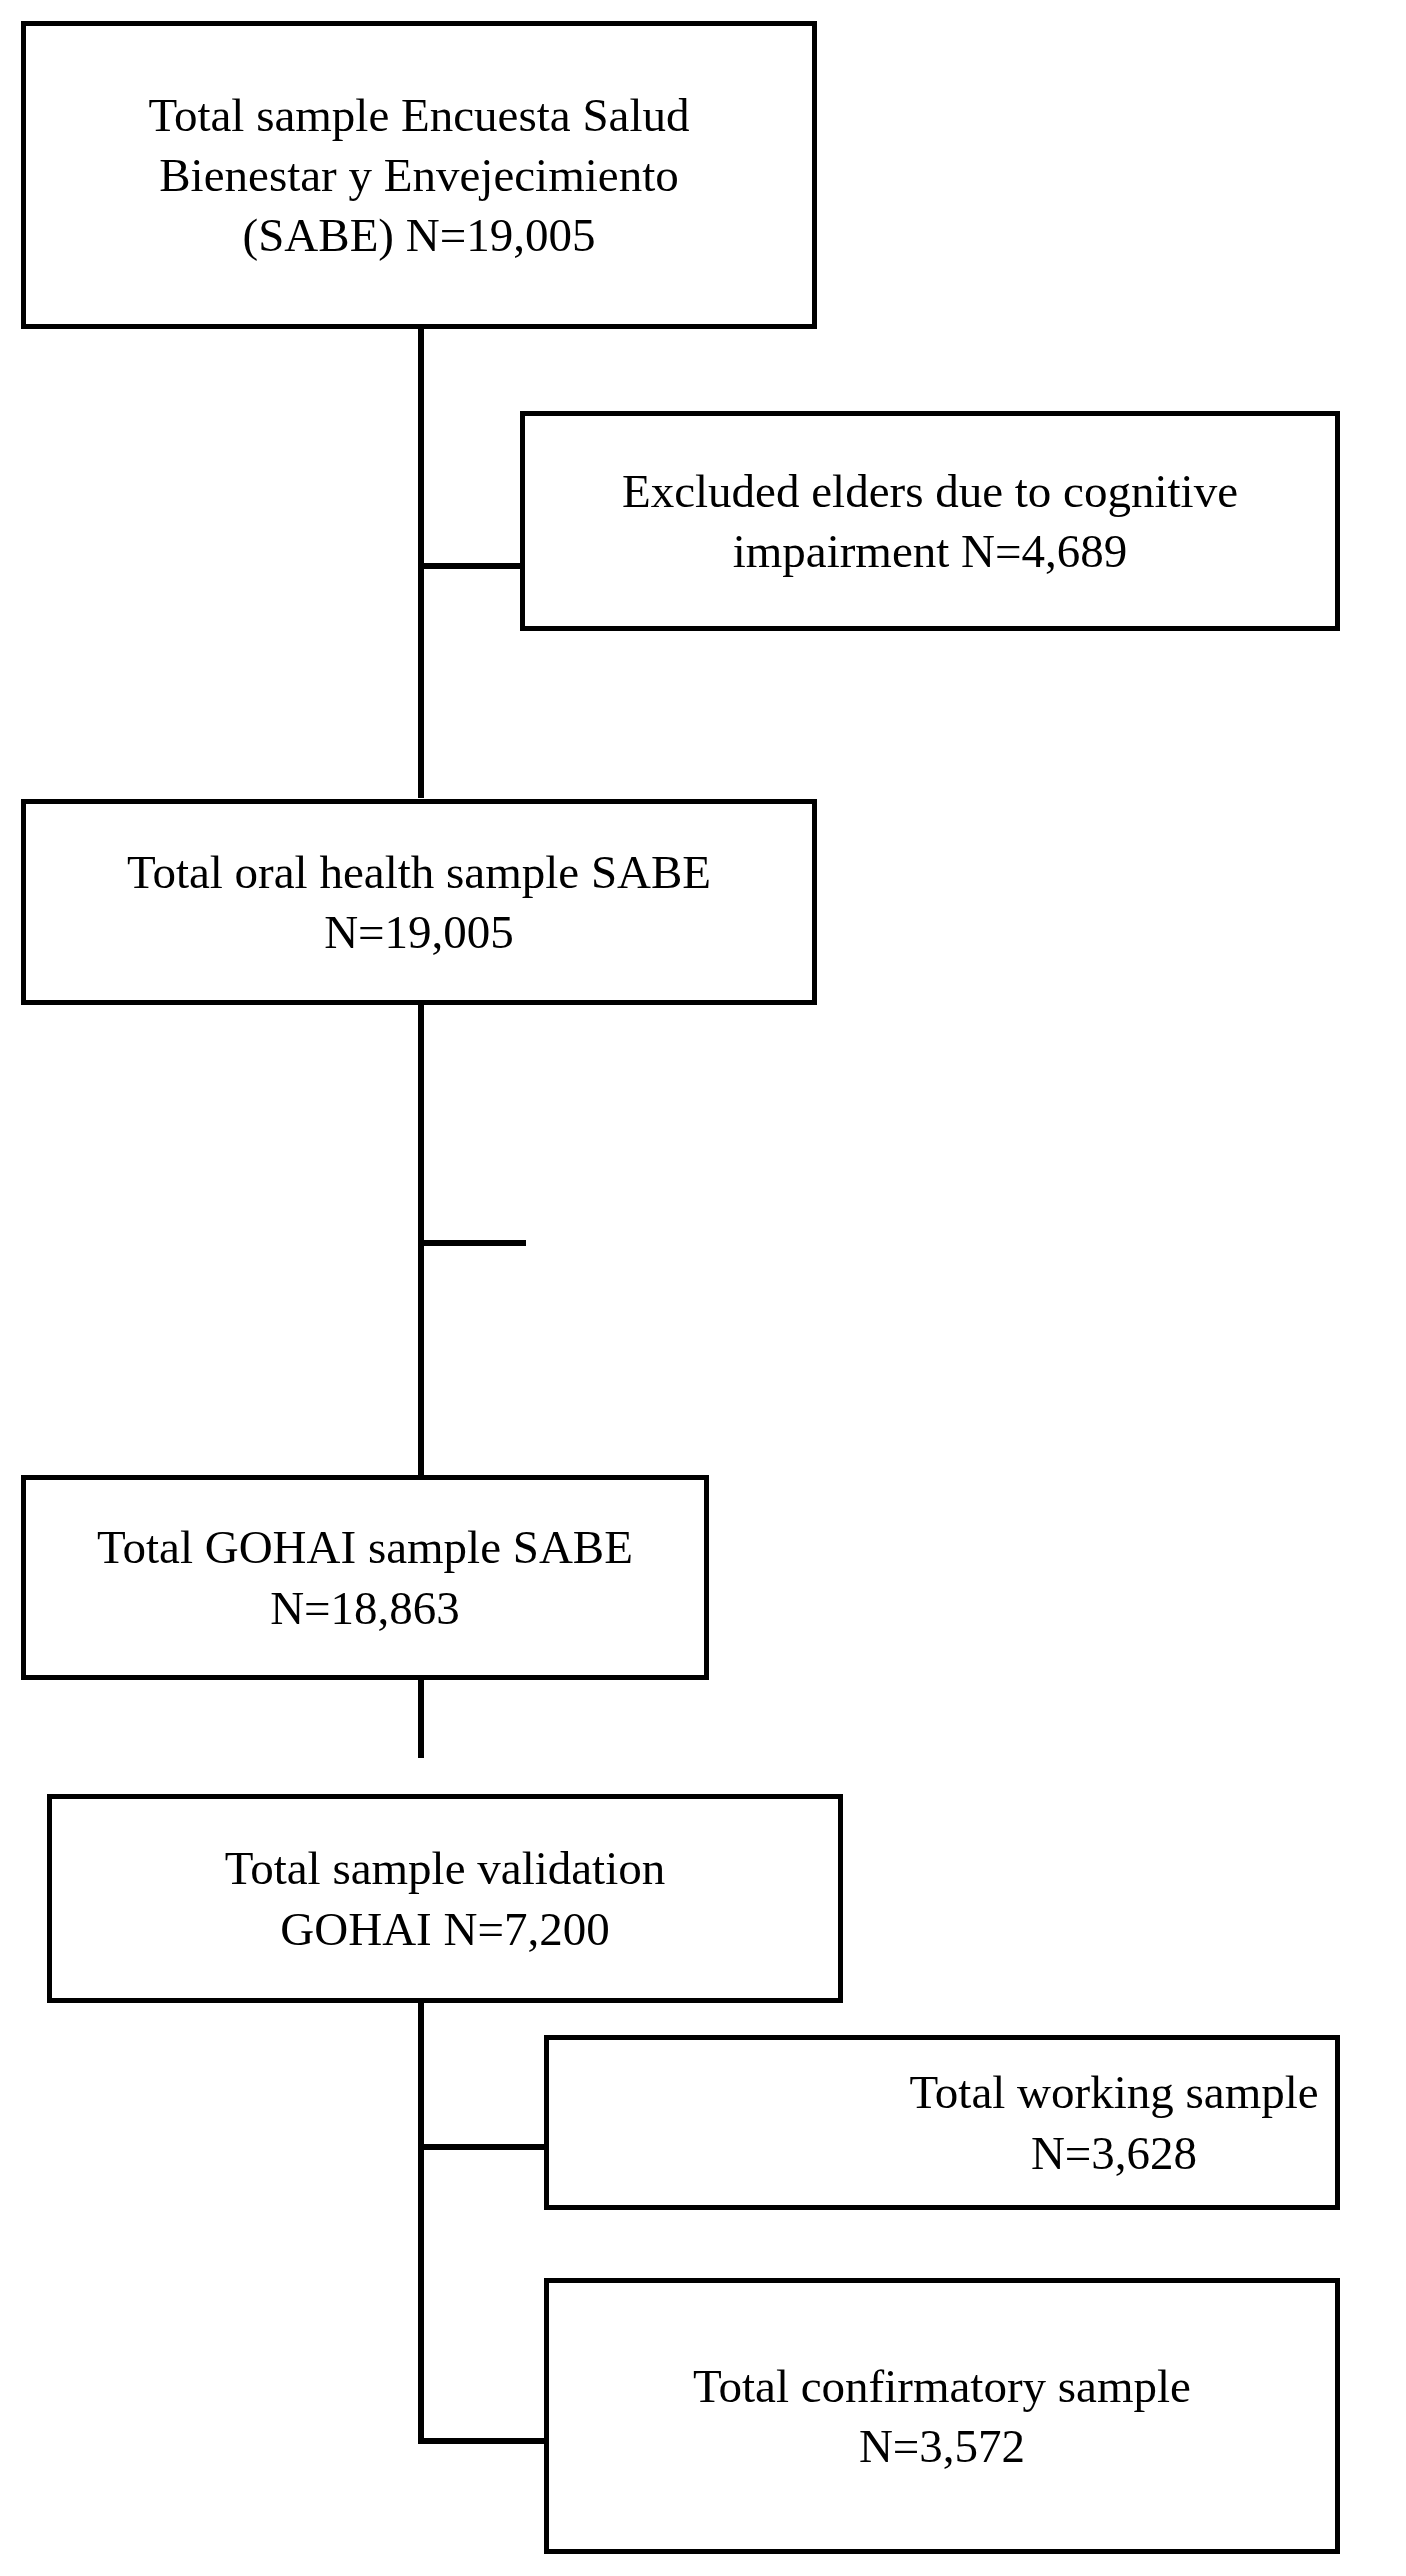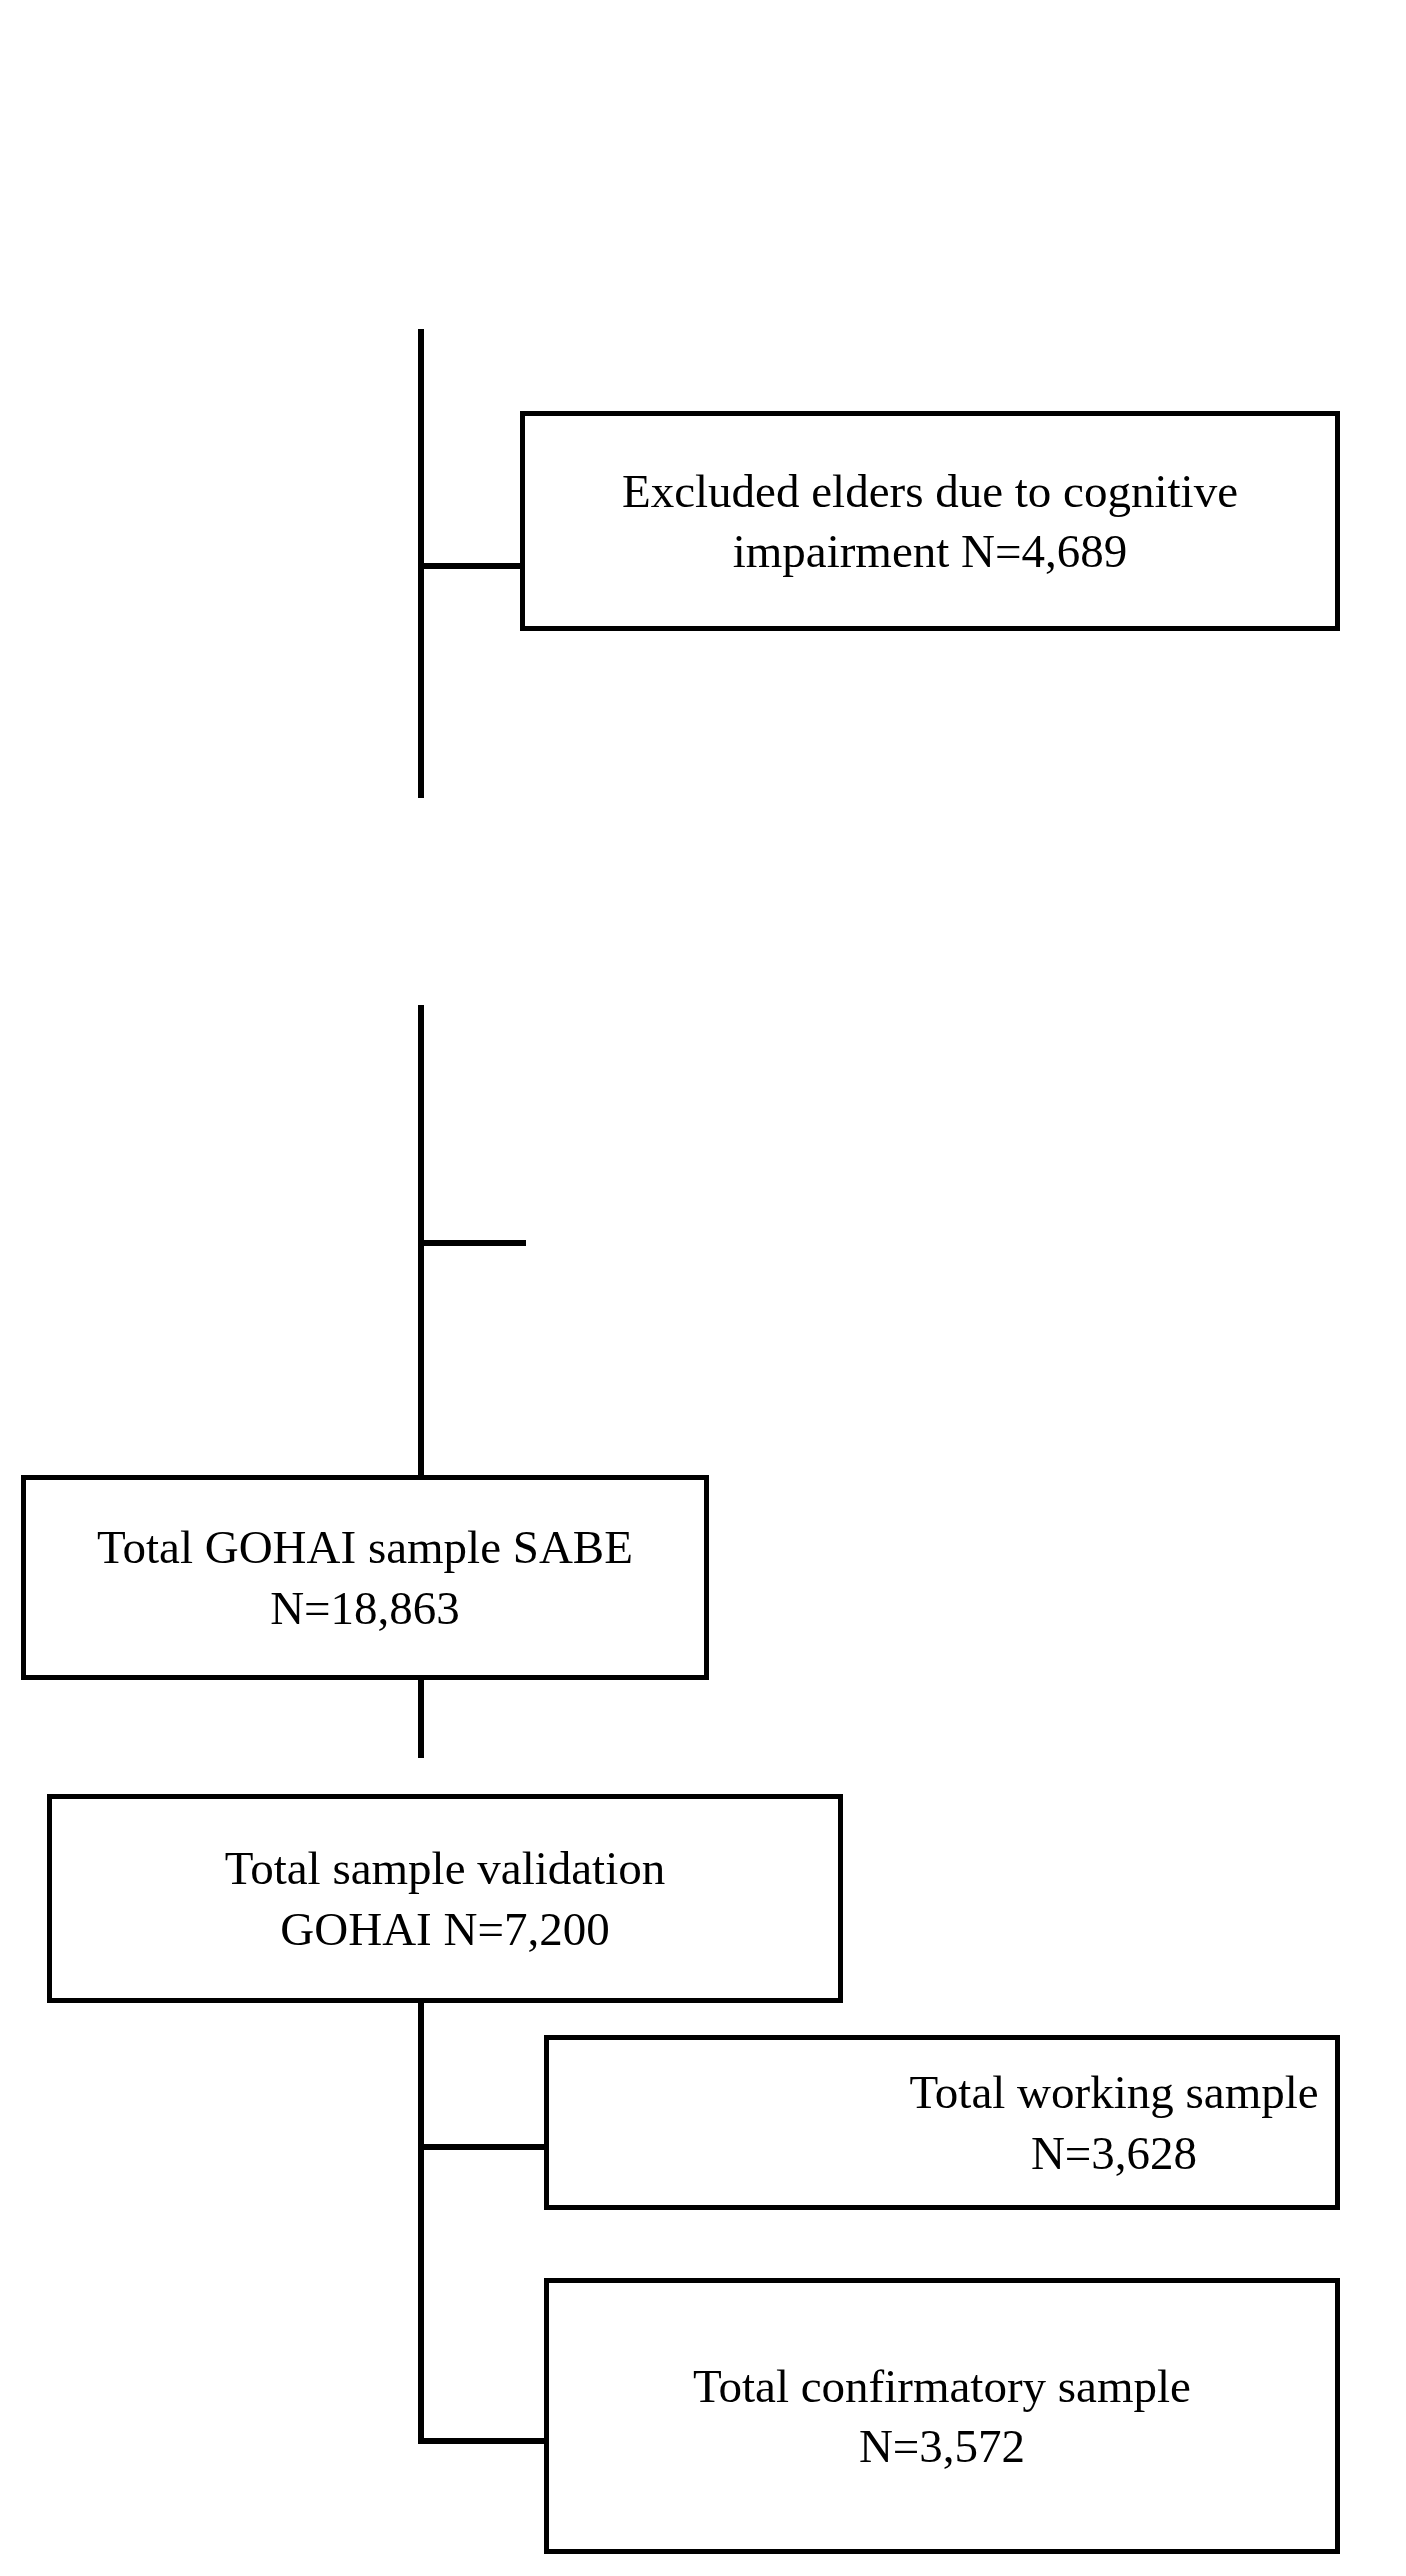--- a/index.html
+++ b/index.html
@@ -81,26 +81,35 @@
 
   <div class="vline" id="spine-2"></div>
   <div class="hline" id="branch-2"></div>
 
   <div class="vline" id="spine-3"></div>
 
   <div class="vline" id="spine-4"></div>
   <div class="hline" id="branch-3"></div>
   <div class="hline" id="branch-4"></div>
 
+  <div class="node" id="box-total-sample">
+    <span class="txt">Total sample Encuesta Salud
+Bienestar y Envejecimiento
+(SABE) N=19,005</span>
+  </div>
 
   <div class="node" id="box-excluded-cognitive">
     <span class="txt">Excluded elders due to cognitive
 impairment N=4,689</span>
   </div>
 
+  <div class="node" id="box-oral-health">
+    <span class="txt">Total oral health sample SABE
+N=19,005</span>
+  </div>
 
 
   <div class="node" id="box-gohai-sample">
     <span class="txt">Total GOHAI sample SABE
 N=18,863</span>
   </div>
 
   <div class="node" id="box-validation">
     <span class="txt">Total sample validation
 GOHAI N=7,200</span>

